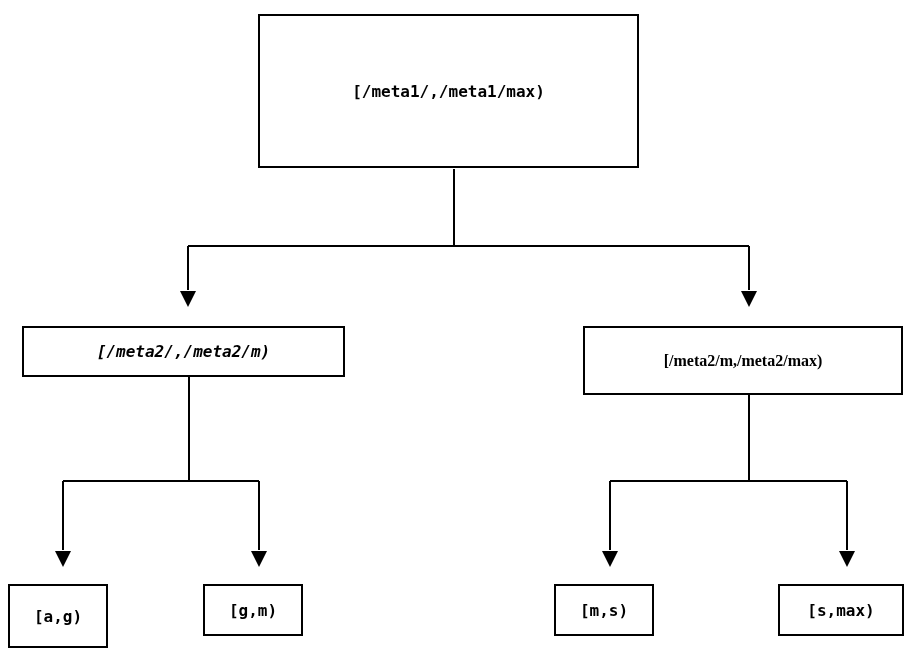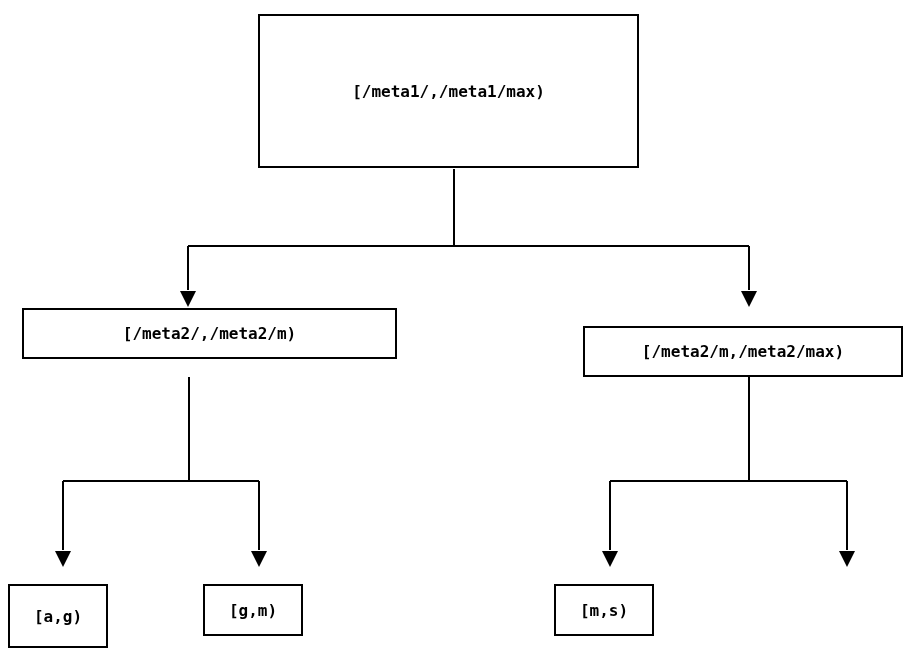--- a/index.html
+++ b/index.html
@@ -17,22 +17,22 @@
   .node {
     position: absolute;
     border: 2px solid #000000;
     background: #ffffff;
     color: #000000;
     display: flex; align-items: center; justify-content: center;
     font-size: 16px; font-weight: bold; white-space: nowrap;
     letter-spacing: 0;
   }
   .node-root      { left: 258px; top: 14px;  width: 381px; height: 154px; }
-  .node-mid-left  { left: 22px;  top: 308px; width: 375px; height: 51px; }
-  .node-mid-right { left: 583px; top: 326px; width: 320px; height: 51px; }
+  .node-mid-left  { left: 22px;  top: 326px; width: 323px; height: 51px; font-style: italic; }
+  .node-mid-right { left: 583px; top: 326px; width: 320px; height: 69px; font-family: Liberation Serif, serif; }
   .node-leaf-ag   { left: 8px;   top: 584px; width: 100px; height: 64px; }
   .node-leaf-gm   { left: 203px; top: 584px; width: 100px; height: 52px; }
   .node-leaf-ms   { left: 554px; top: 584px; width: 100px; height: 52px; }
   .node-leaf-smax { left: 778px; top: 584px; width: 126px; height: 52px; }
 </style>
 </head>
 <body>
 
 <div class="canvas">
 
@@ -68,14 +68,17 @@
   </div>
 
   <div class="node node-leaf-ms">
     <span>[m,s)</span>
   </div>
 
   <div class="node node-leaf-gm">
     <span>[g,m)</span>
   </div>
 
+  <div class="node node-leaf-smax">
+    <span>[s,max)</span>
+  </div>
 
 </div>
 
 </body></html>

